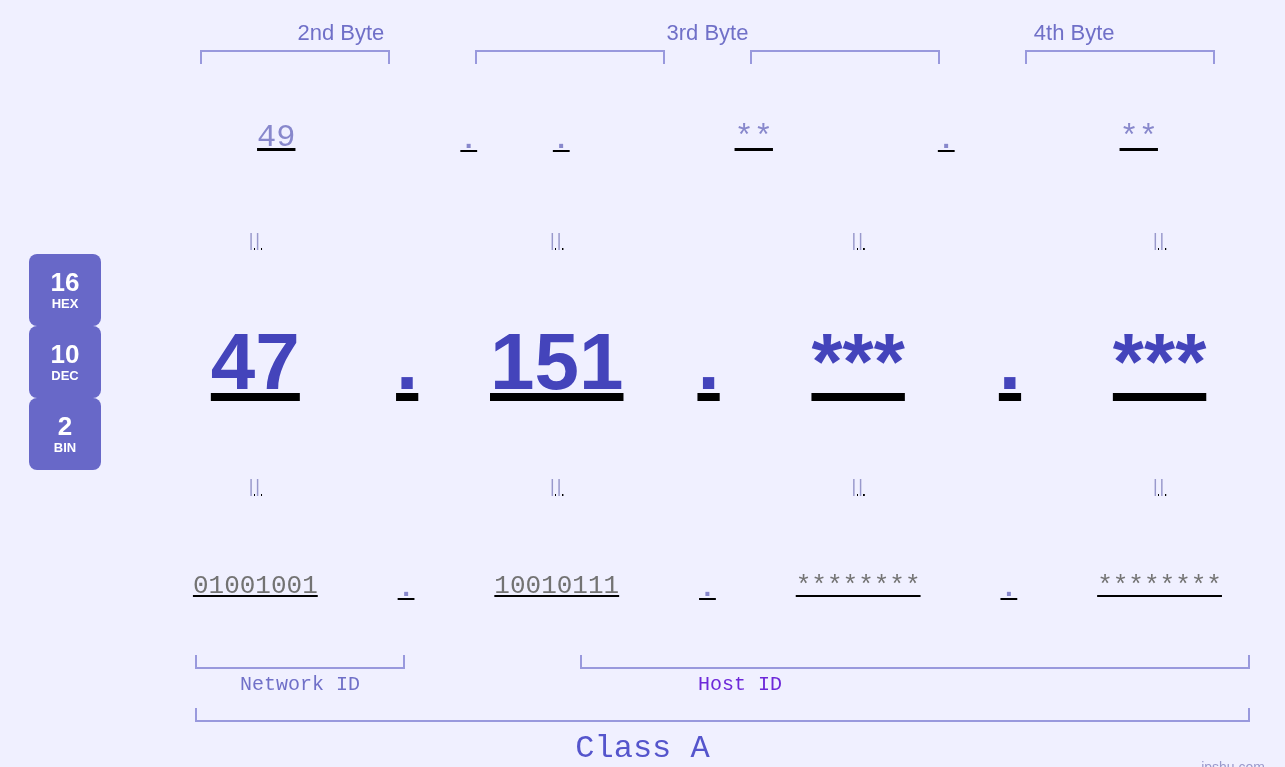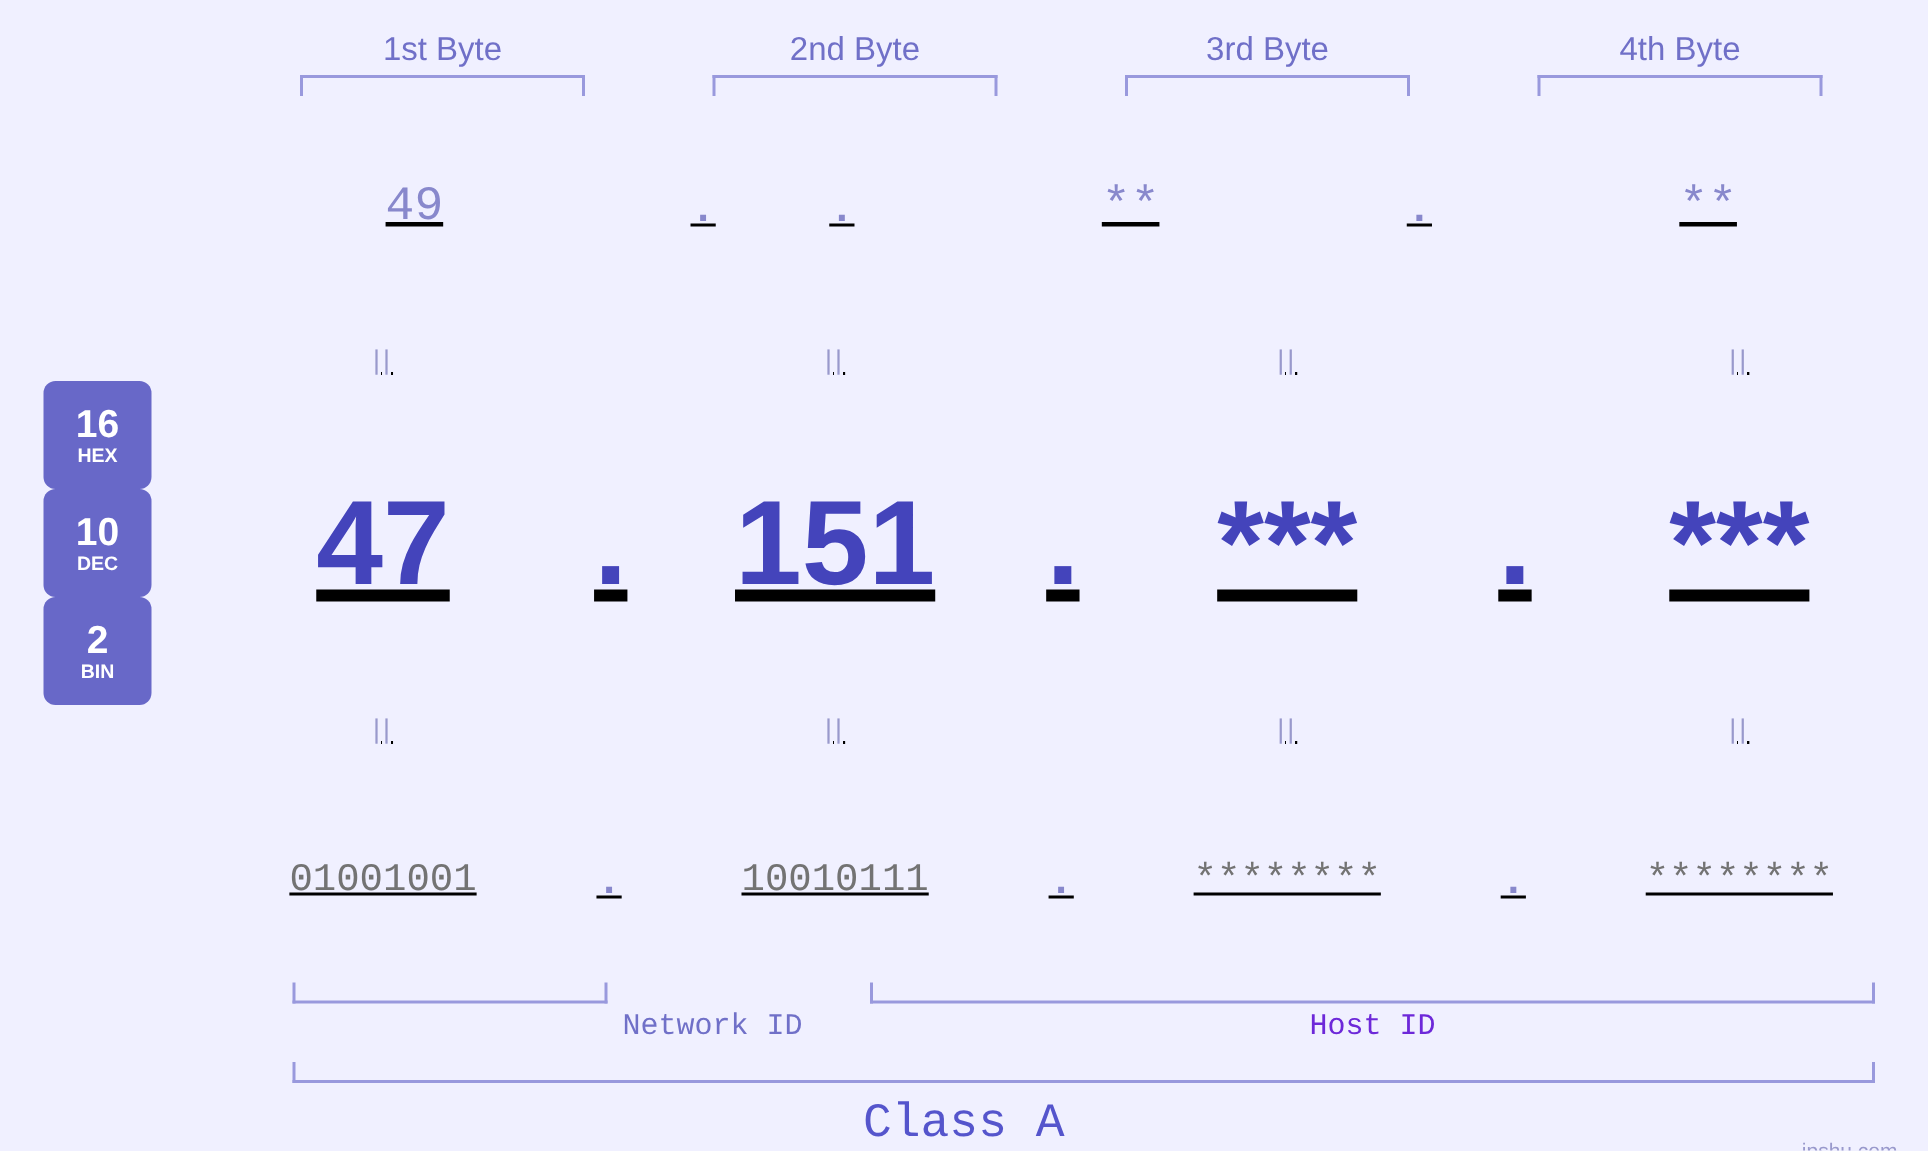--- a/index.html
+++ b/index.html
@@ -195,21 +195,20 @@
       font-family: Arial, sans-serif;
       letter-spacing: 2px;
     }
   </style>
 </head>
 <body>
 
 <div class="container">
 
   <div class="header-row">
-    <div class="byte-label">1st Byte</div>
     <div class="byte-label">2nd Byte</div>
     <div class="byte-label">3rd Byte</div>
     <div class="byte-label">4th Byte</div>
   </div>
 
   <div class="bracket-row">
     <div class="bracket"></div>
     <div class="bracket"></div>
     <div class="bracket"></div>
     <div class="bracket"></div>
@@ -324,21 +323,21 @@
     </div>
   </div>
 
   <div style="width:1285px; position:relative;">
 
     <div style="display:flex; margin-left:195px; width:1055px; justify-content:space-between; margin-top:6px;">
       <div style="width:210px; height:14px; border-bottom:2px solid #9999dd; border-left:2px solid #9999dd; border-right:2px solid #9999dd;"></div>
       <div style="width:670px; height:14px; border-bottom:2px solid #9999dd; border-left:2px solid #9999dd; border-right:2px solid #9999dd;"></div>
     </div>
 
-    <div style="display:flex; margin-left:195px; width:1055px; justify-content:flex-end; margin-top:4px;">
+    <div style="display:flex; margin-left:195px; width:1055px; justify-content:flex-start; margin-top:4px;">
       <div style="width:210px; text-align:center; color:#7070c8; font-size:20px; font-family:'Courier New',Courier,monospace;">Network ID</div>
       <div style="width:670px; text-align:center; color:#6d28d9; font-size:20px; font-family:'Courier New',Courier,monospace;">Host ID</div>
     </div>
 
     <div style="margin-left:195px; width:1055px; height:14px; border-bottom:2px solid #9999dd; border-left:2px solid #9999dd; border-right:2px solid #9999dd; margin-top:12px;"></div>
 
     <div style="text-align:center; color:#5555cc; font-size:32px; font-family:'Courier New',Courier,monospace; margin-top:8px; width:100%;">Class A</div>
 
     <div style="position:absolute; bottom:-8px; right:20px; color:#9999cc; font-size:14px; font-family:Arial,sans-serif;">ipshu.com</div>
   </div>

